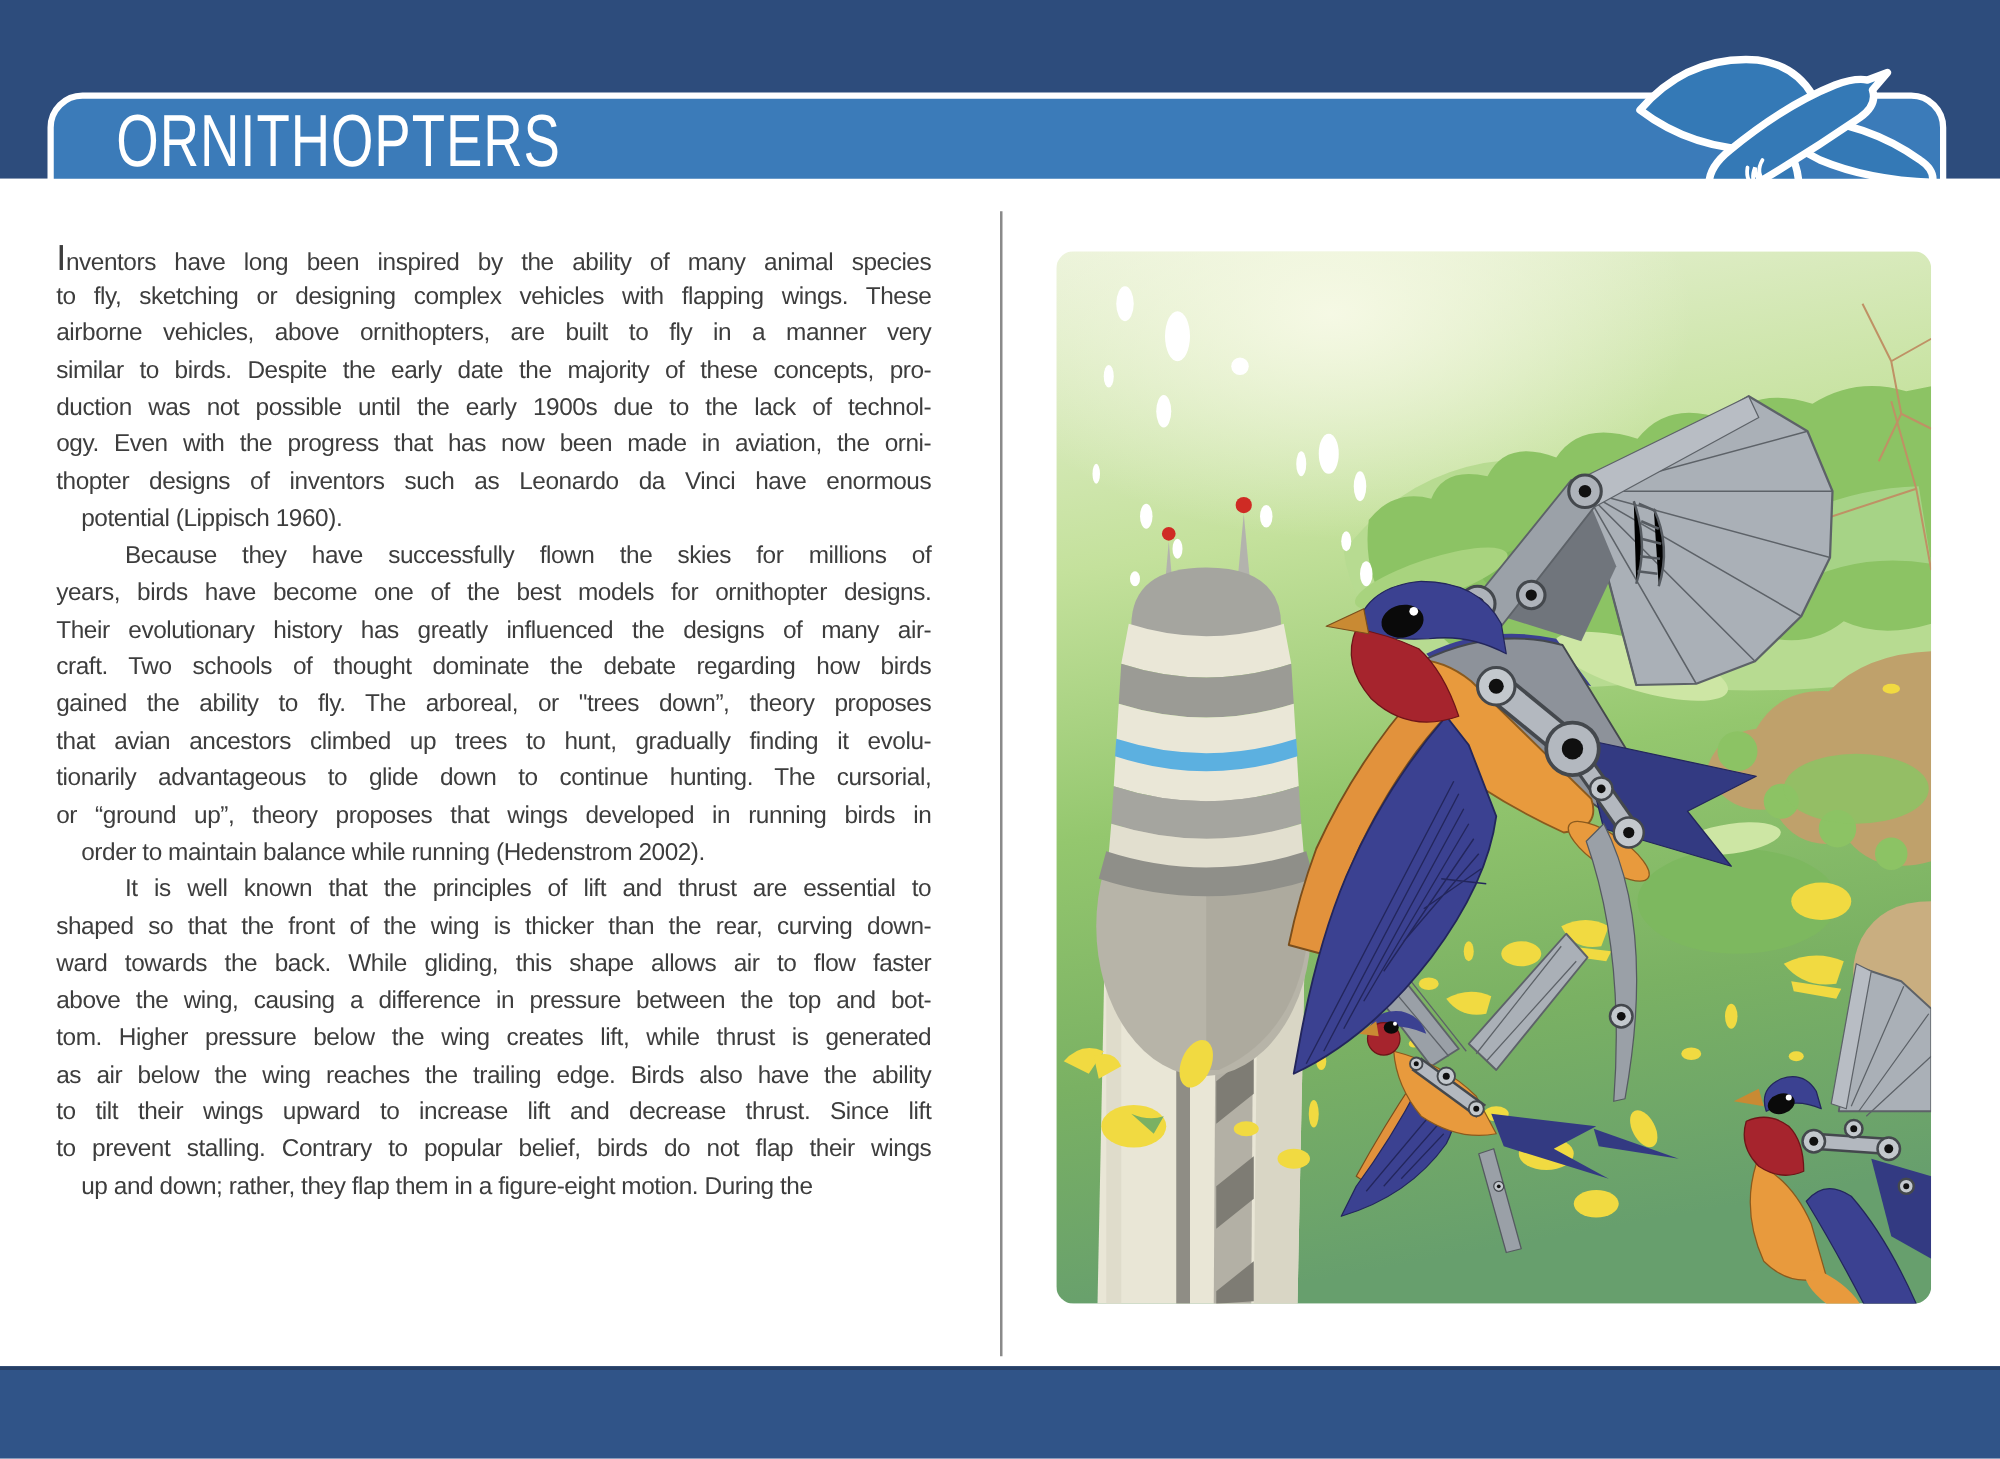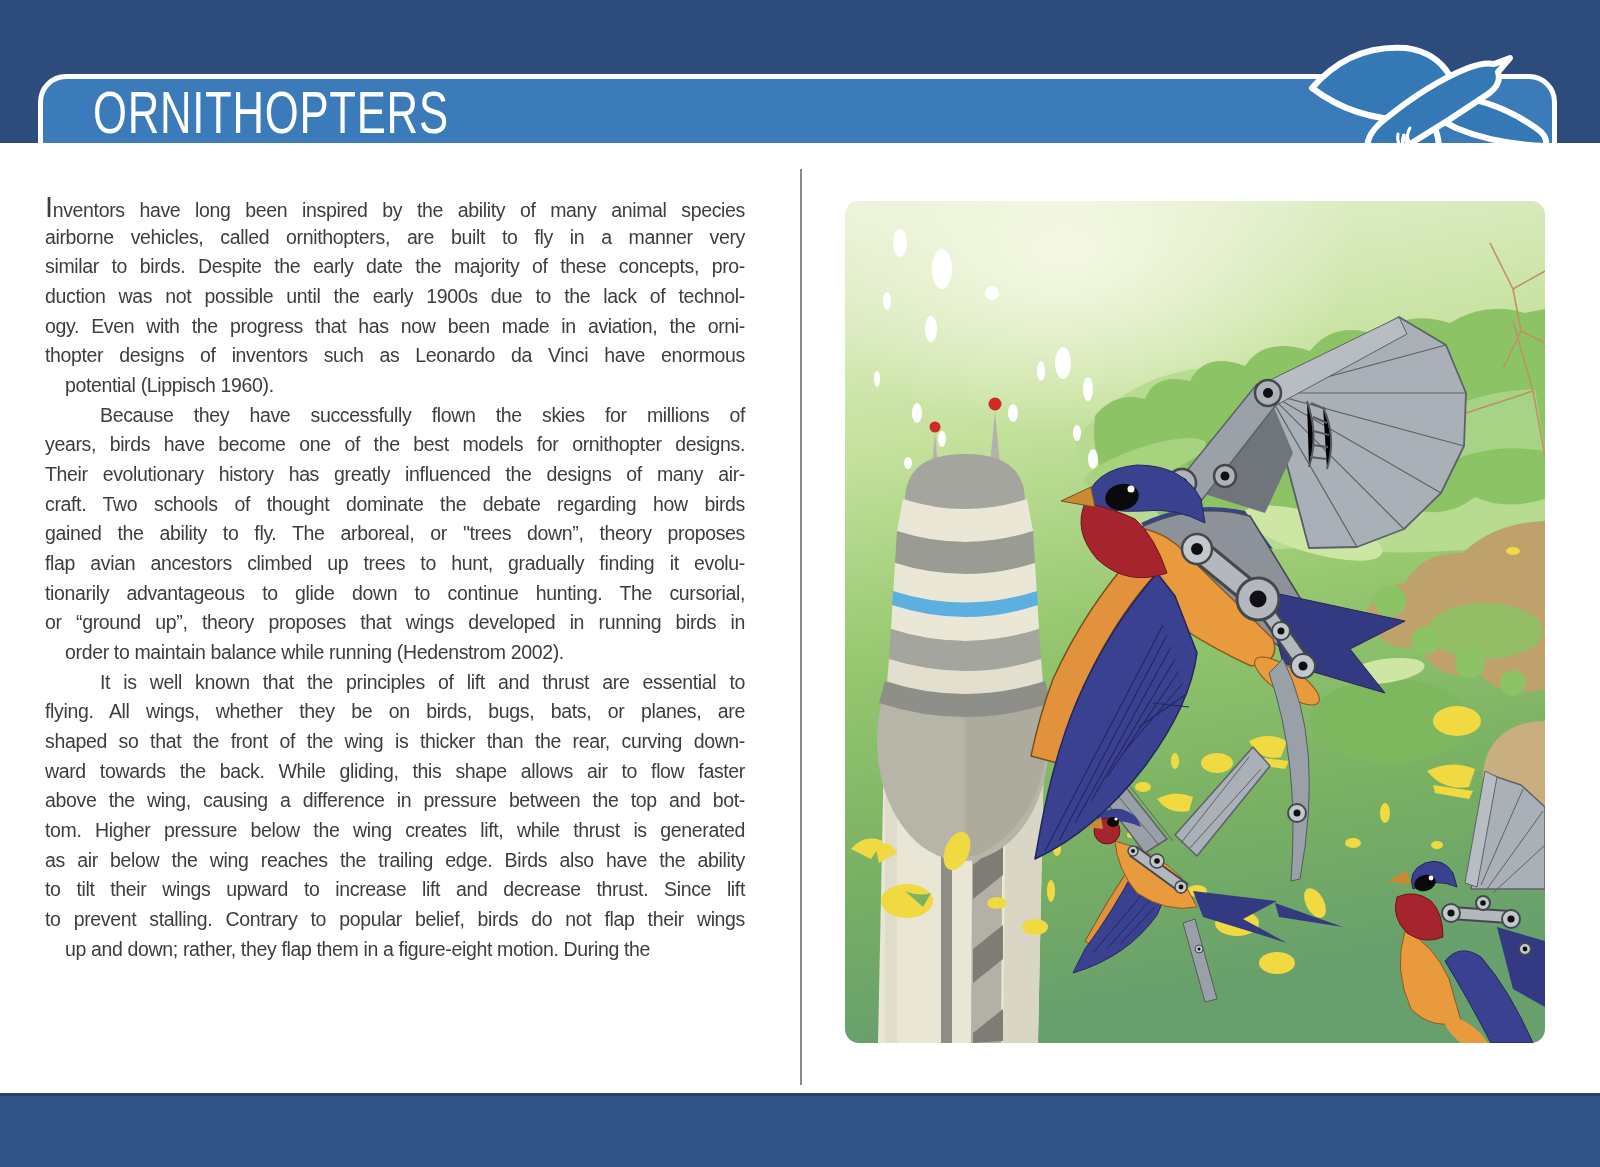--- a/index.html
+++ b/index.html
@@ -57,37 +57,37 @@
       <path d="M70,128 Q66,112 86,96 Q130,60 170,44 Q186,38 196,40 L212,34 L200,48 Q204,60 190,70 Q152,96 112,120 Q84,138 70,128 Z"></path>
     </g>
 
     <path d="M112,104 q-6,10 2,18 q-8,-2 -8,-12 q-4,10 2,16 q-10,-4 -8,-16" fill="none" stroke="#ffffff" stroke-width="3" stroke-linecap="round"></path>
   </svg>
 
   <div class="content">
 
     <div class="text-col">
         <div class="line"><span class="drop-initial">I</span>nventors have long been inspired by the ability of many animal species</div>
-        <div class="line">airborne vehicles, called ornithopters, are built to fly in a manner very</div>
+        <div class="line">to fly, sketching or designing complex vehicles with flapping wings. These</div>
+        <div class="line">airborne vehicles, above ornithopters, are built to fly in a manner very</div>
         <div class="line">similar to birds. Despite the early date the majority of these concepts, pro-</div>
         <div class="line">duction was not possible until the early 1900s due to the lack of technol-</div>
         <div class="line">ogy. Even with the progress that has now been made in aviation, the orni-</div>
         <div class="line">thopter designs of inventors such as Leonardo da Vinci have enormous</div>
         <div class="line last">potential (Lippisch 1960).</div>
         <div class="line indent">Because they have successfully flown the skies for millions of</div>
         <div class="line">years, birds have become one of the best models for ornithopter designs.</div>
         <div class="line">Their evolutionary history has greatly influenced the designs of many air-</div>
         <div class="line">craft. Two schools of thought dominate the debate regarding how birds</div>
         <div class="line">gained the ability to fly. The arboreal, or "trees down”, theory proposes</div>
-        <div class="line">flap avian ancestors climbed up trees to hunt, gradually finding it evolu-</div>
+        <div class="line">that avian ancestors climbed up trees to hunt, gradually finding it evolu-</div>
         <div class="line">tionarily advantageous to glide down to continue hunting. The cursorial,</div>
         <div class="line">or “ground up”, theory proposes that wings developed in running birds in</div>
         <div class="line last">order to maintain balance while running (Hedenstrom 2002).</div>
         <div class="line indent">It is well known that the principles of lift and thrust are essential to</div>
-        <div class="line">flying. All wings, whether they be on birds, bugs, bats, or planes, are</div>
         <div class="line">shaped so that the front of the wing is thicker than the rear, curving down-</div>
         <div class="line">ward towards the back. While gliding, this shape allows air to flow faster</div>
         <div class="line">above the wing, causing a difference in pressure between the top and bot-</div>
         <div class="line">tom. Higher pressure below the wing creates lift, while thrust is generated</div>
         <div class="line">as air below the wing reaches the trailing edge. Birds also have the ability</div>
         <div class="line">to tilt their wings upward to increase lift and decrease thrust. Since lift</div>
         <div class="line">to prevent stalling. Contrary to popular belief, birds do not flap their wings</div>
         <div class="line last">up and down; rather, they flap them in a figure-eight motion. During the</div>
       </div>
 

